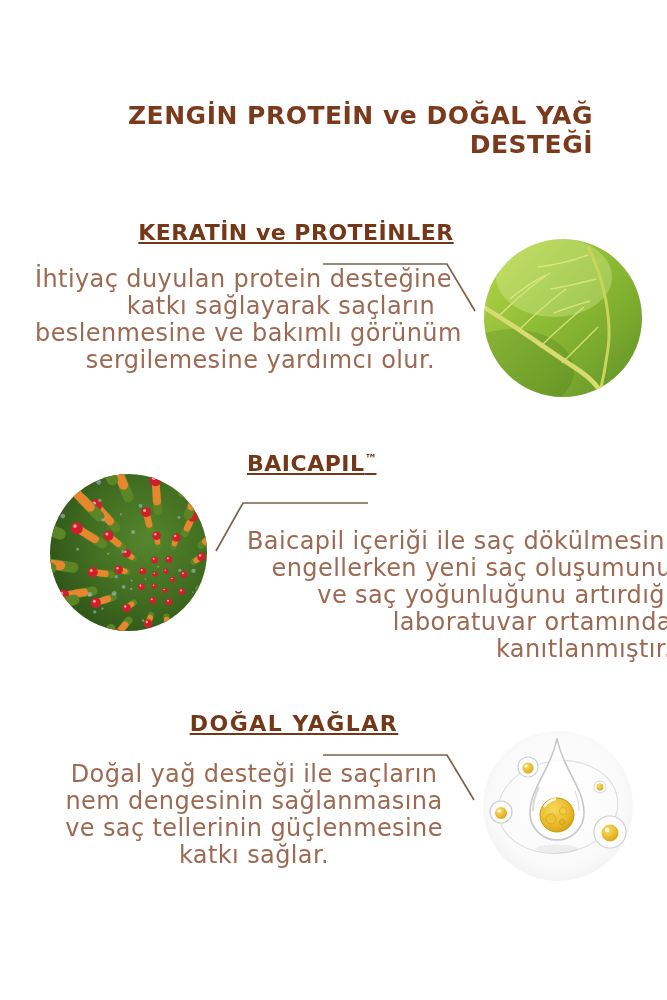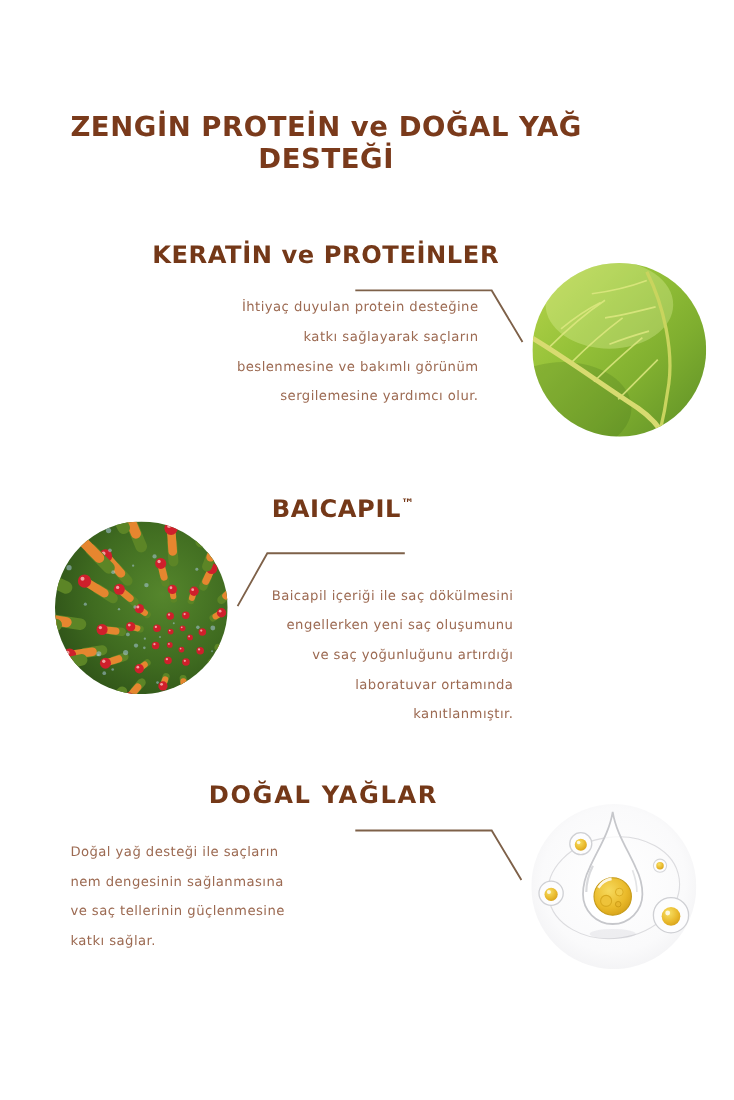--- a/index.html
+++ b/index.html
@@ -1,31 +1,31 @@
 <!DOCTYPE html>
 <html><head>
 <meta charset="utf-8">
 <style>
   html,body{margin:0;padding:0;background:#ffffff;}
   .canvas{position:relative;width:667px;height:1000px;background:#ffffff;overflow:hidden;
           font-family:"DejaVu Sans","Liberation Sans",sans-serif;}
-  .title{position:absolute;top:101px;left:0;width:593px;text-align:center;
+  .title{position:absolute;top:101px;left:0;width:593px;text-align:right;
          font-size:25px;font-weight:bold;color:#7a3a1b;letter-spacing:.5px;}
   .connectors{position:absolute;left:0;top:0;pointer-events:none;}
   .connectors polyline{fill:none;stroke:#7e6149;stroke-width:1.7px;}
-  .h2{position:absolute;font-size:22px;font-weight:bold;color:#743818;letter-spacing:.5px;white-space:pre;}
+  .h2{position:absolute;font-size:22px;font-weight:bold;color:#743818;letter-spacing:.5px;white-space:pre;text-decoration:underline;}
   .h2-keratin{left:115px;width:362px;top:220px;text-align:center;}
   .h2-baicapil{left:247px;top:451px;}
   .h2-baicapil sup{font-size:12px;letter-spacing:0;}
   .h2-yaglar{left:144px;width:300px;top:711px;text-align:center;letter-spacing:1.5px;}
-  .body{position:absolute;font-size:12px;line-height:27px;color:#9c6a52;
+  .body{position:absolute;font-size:24px;line-height:27px;color:#9c6a52;
         white-space:pre;letter-spacing:.4px;}
   .body-keratin{left:35px;width:400px;top:266px;text-align:right;}
   .body-baicapil{left:247px;top:528px;text-align:right;}
-  .body-yaglar{left:64px;width:380px;top:761px;text-align:left;}
+  .body-yaglar{left:64px;width:380px;top:761px;text-align:center;}
   .img{position:absolute;}
   .img-leaf{left:484px;top:239px;width:158px;height:158px;}
   .img-flower{left:50px;top:474px;width:157px;height:157px;}
   .img-oil{left:483px;top:731px;width:150px;height:150px;}
 </style>
 </head>
 <body>
 
 <div class="canvas">
 

